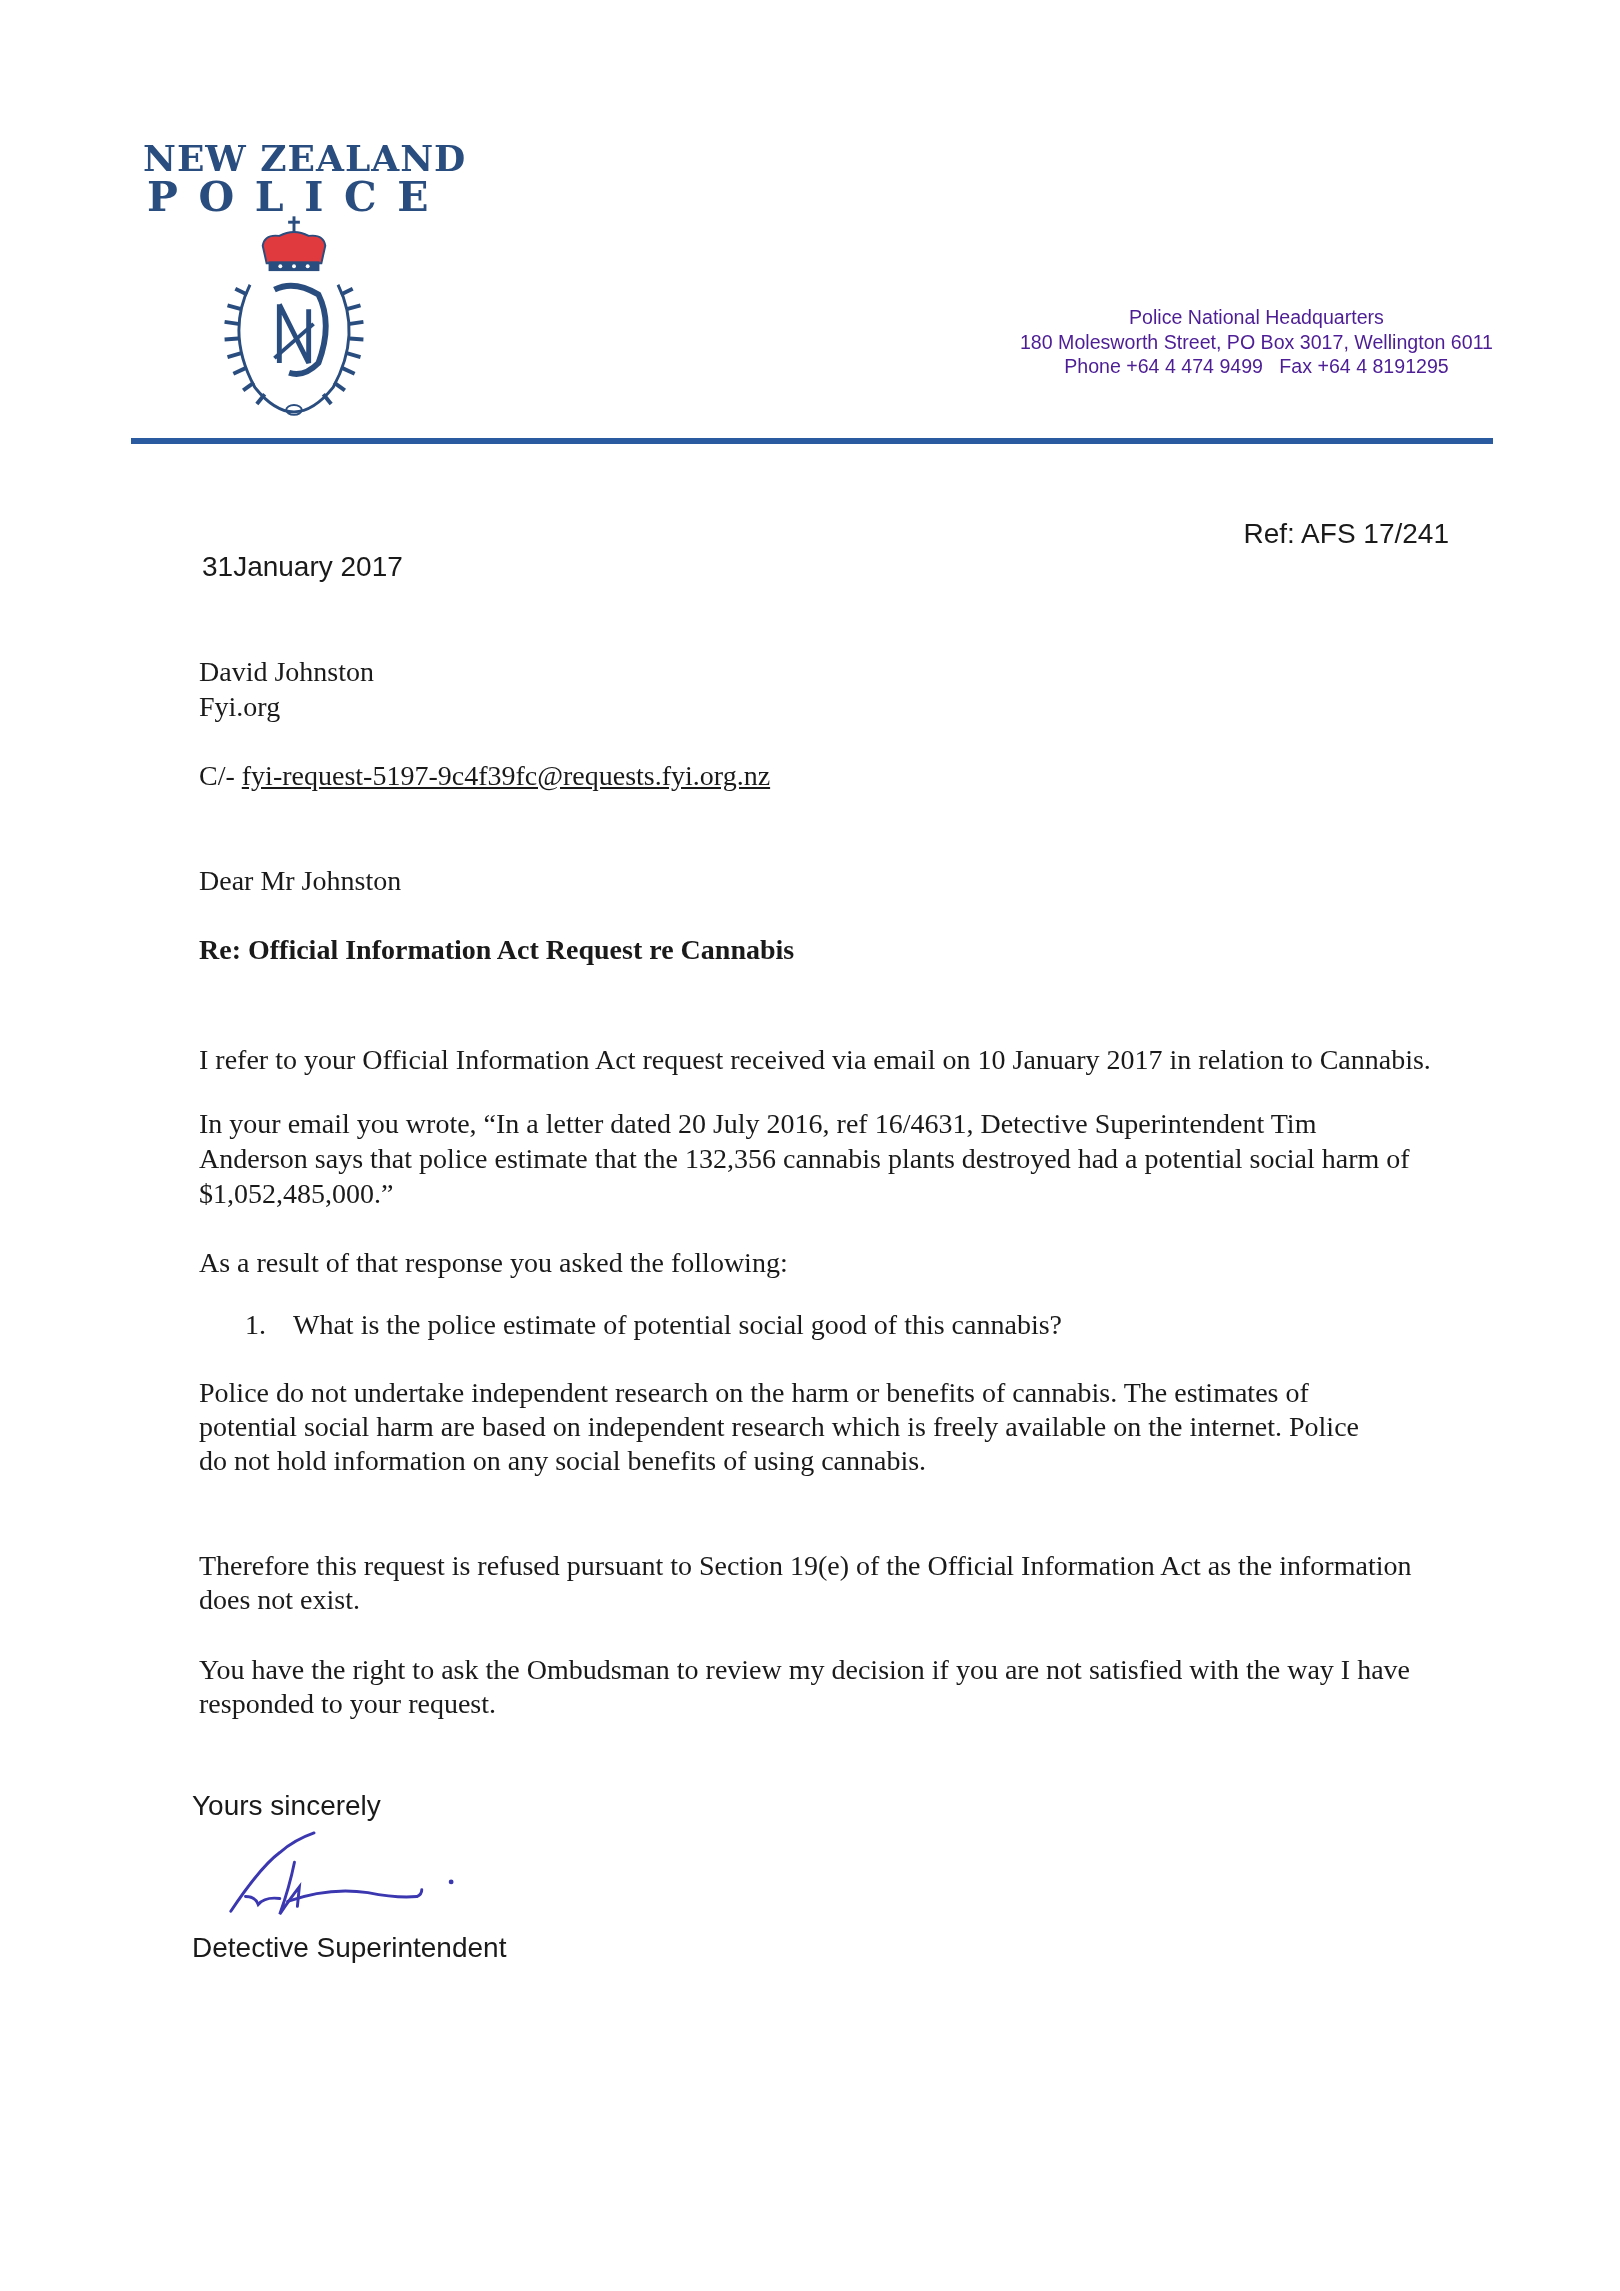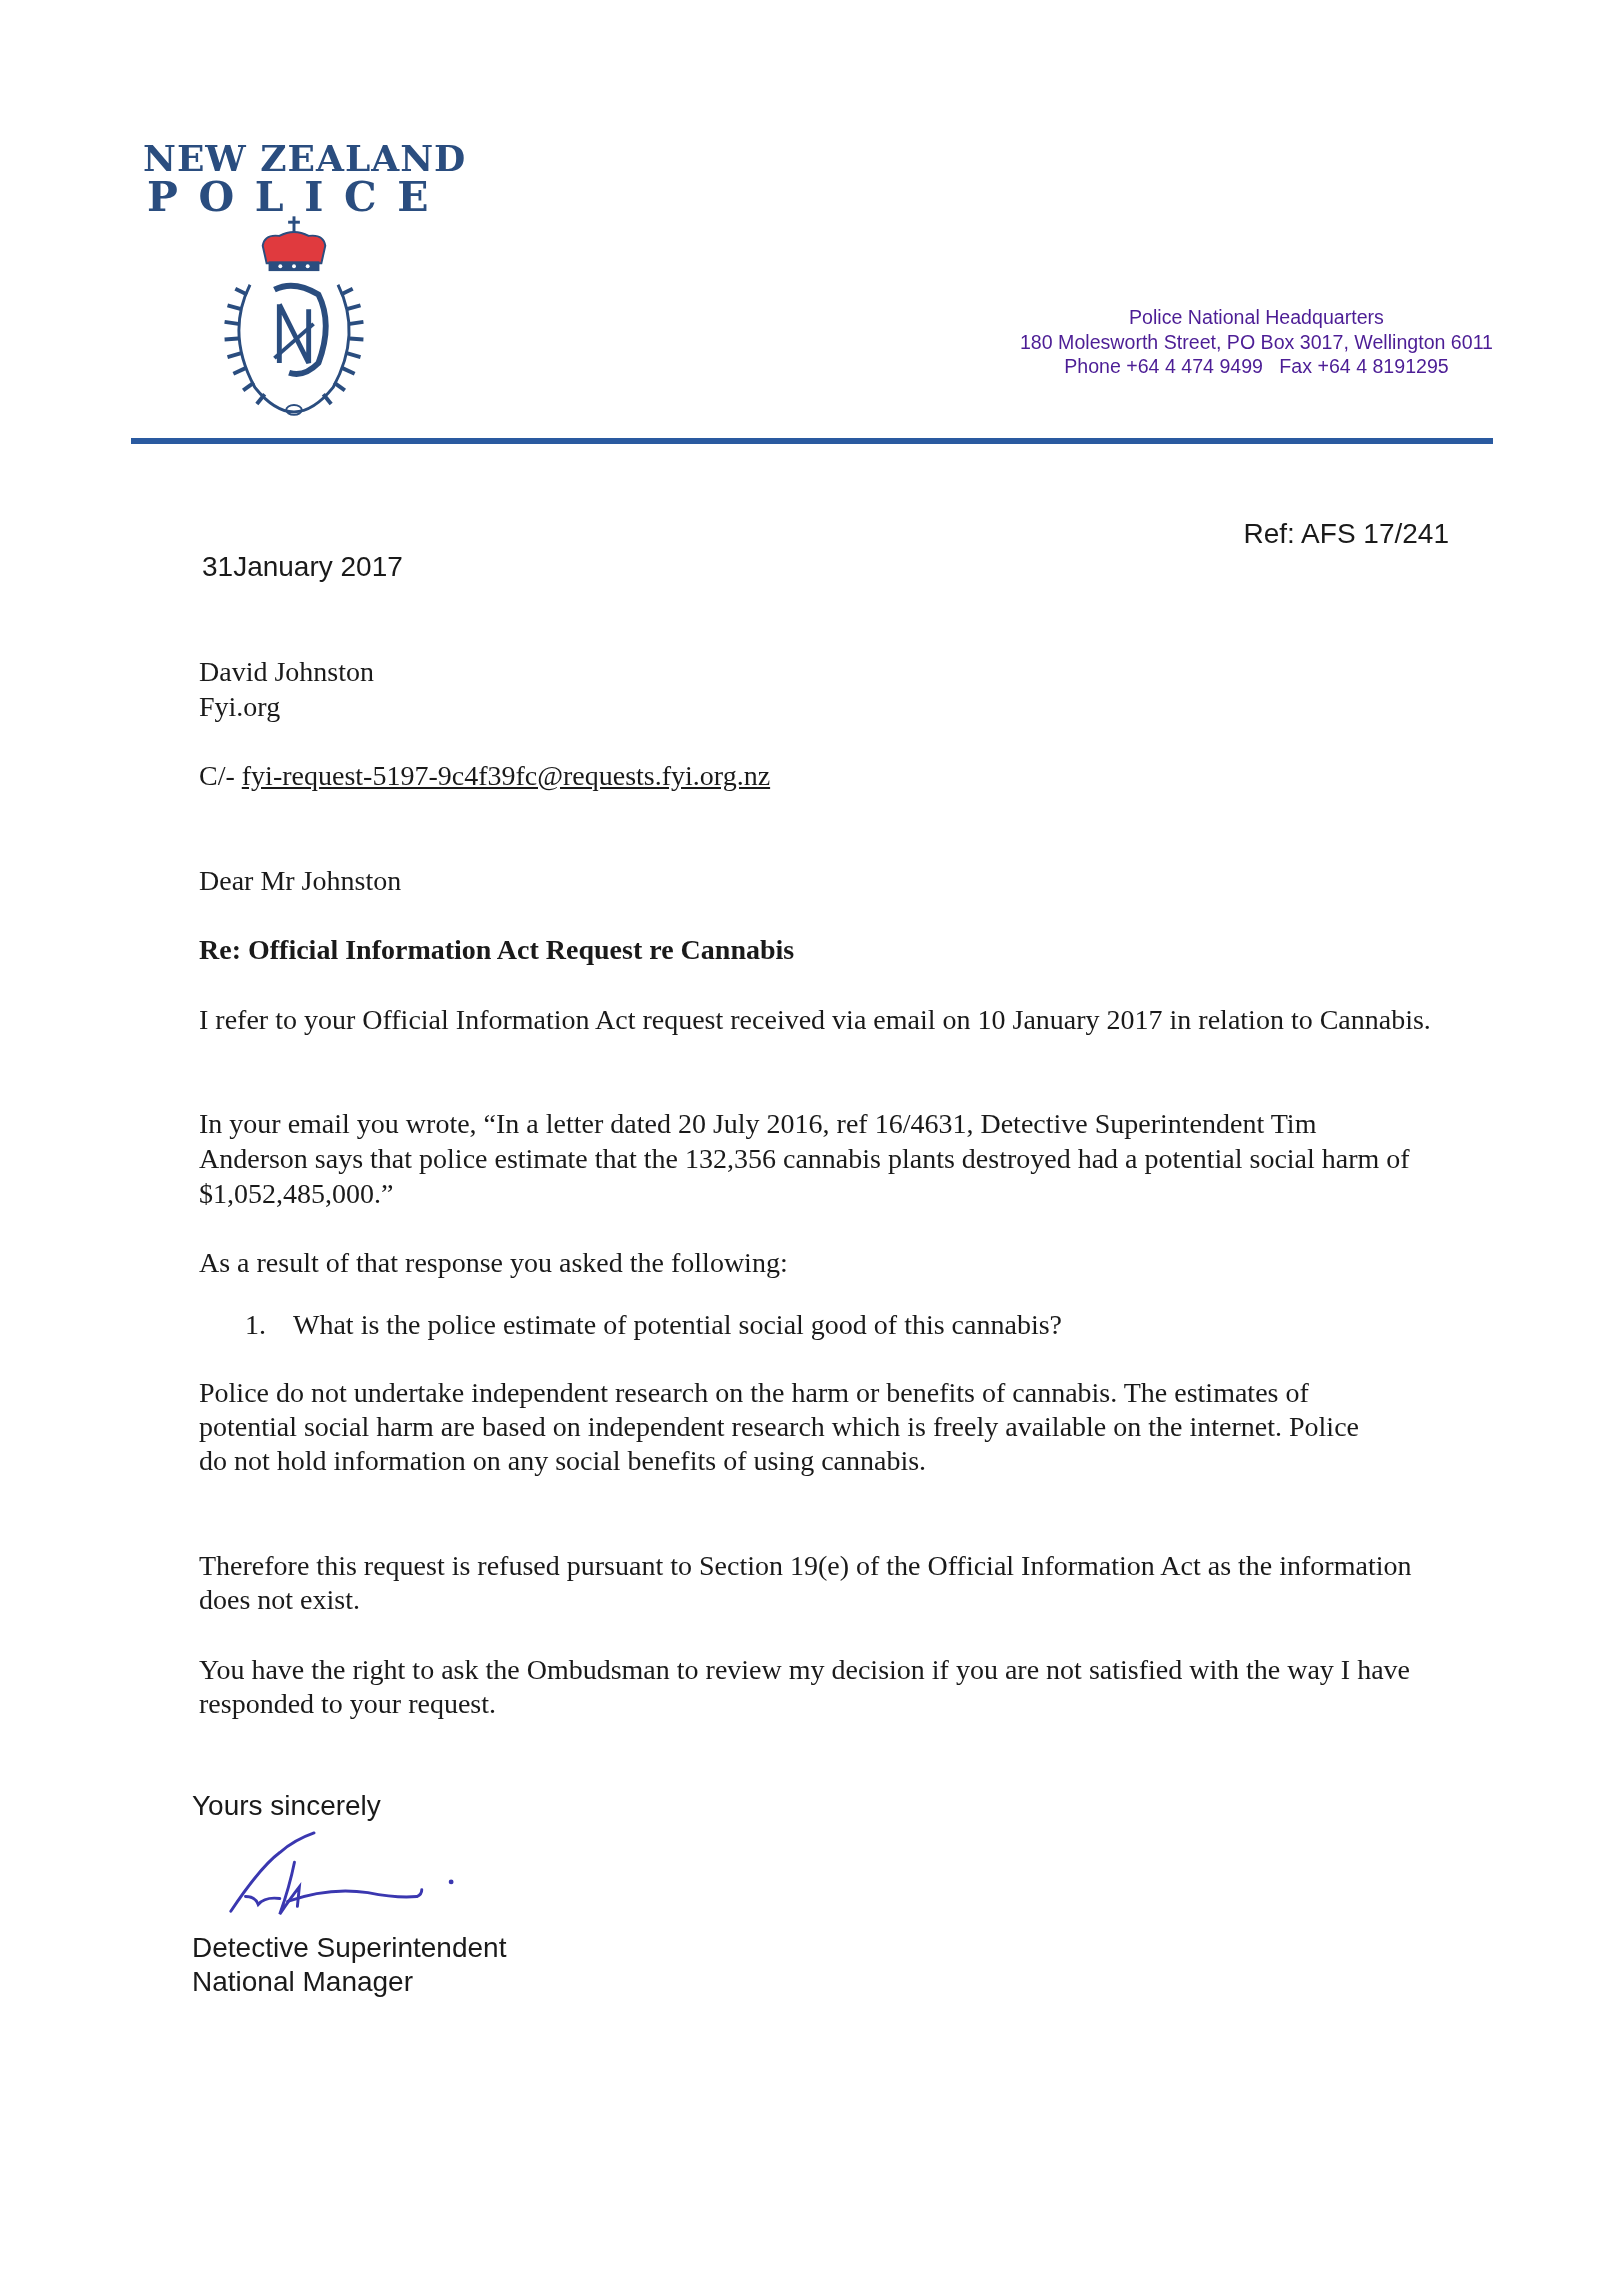--- a/index.html
+++ b/index.html
@@ -16,21 +16,21 @@
     .brand-line2 { left: 147px; top: 173px; font-size: 41px; letter-spacing: 20.6px; }
     .crest { left: 206px; top: 216px; width: 176px; height: 206px; }
     .hq {
       right: 127px; top: 305px; text-align: center; color: #4c1d95;
       font-size: 19.6px; line-height: 24.5px;
     }
     .rule { left: 131px; top: 438px; width: 1362px; height: 5.9px; background: #2a5aa0; }
     .ref { right: 171px; top: 518px; font-size: 28px; }
     .date { left: 202px; top: 551px; font-size: 28px; }
     .body-text { left: 199px; width: 1255px; font-size: 28px; line-height: 35px; font-family: Liberation Serif, serif; }
-    .justify { text-align: justify; text-align-last: left; }
+    .justify { text-align: justify; text-align-last: left; margin-top: 40px; }
     .bold { font-weight: bold; }
     .email { text-decoration: underline; }
     .sig-block { left: 192px; font-size: 28px; line-height: 34px; }
     .signature { left: 221px; top: 1828px; width: 284px; height: 98px; }
   </style>
 </head>
 <body>
 
 <div class="abs brand brand-line1">NEW ZEALAND</div>
 <div class="abs brand brand-line2">POLICE</div>
@@ -116,15 +116,14 @@
 <svg class="abs signature" viewBox="0 0 290 100">
   <path d="M10 85 Q40 40 60 25 Q75 12 95 5" fill="none" stroke="#3a37b0" stroke-width="3" stroke-linecap="round"></path>
   <path d="M25 70 Q35 70 38 78 Q45 70 60 72" fill="none" stroke="#3a37b0" stroke-width="3" stroke-linecap="round"></path>
   <path d="M75 35 Q70 60 60 88 Q72 70 80 60 L78 80" fill="none" stroke="#3a37b0" stroke-width="3" stroke-linecap="round"></path>
   <path d="M68 75 Q110 60 150 66 Q180 72 200 70 Q205 68 205 63" fill="none" stroke="#3a37b0" stroke-width="3" stroke-linecap="round"></path>
   <circle cx="235" cy="55" r="2.5" fill="#3a37b0"></circle>
 </svg>
 
 <div class="abs sig-block" style="top:1931px;">
   <div>Detective Superintendent</div>
-  <div>National Manager</div>
 </div>
 
 
 </body></html>

